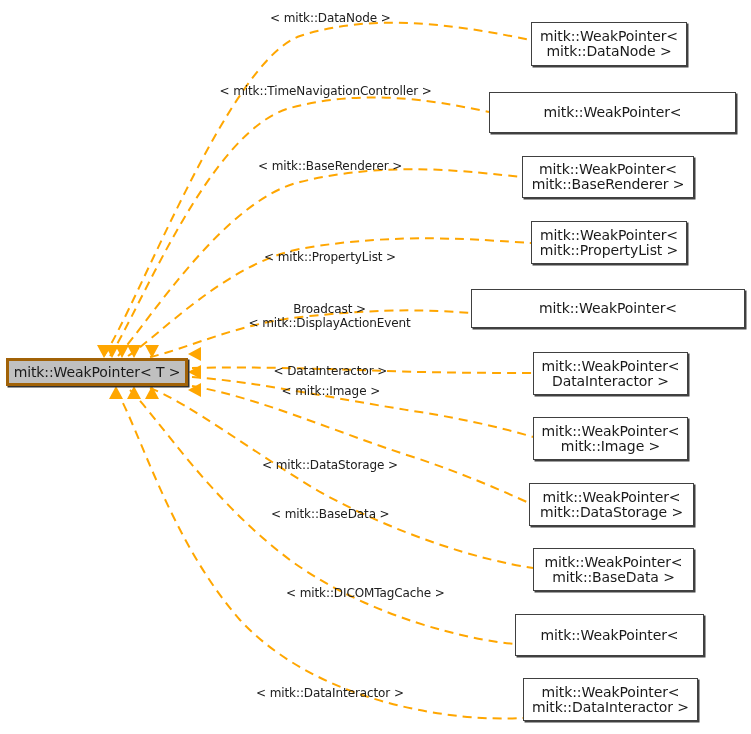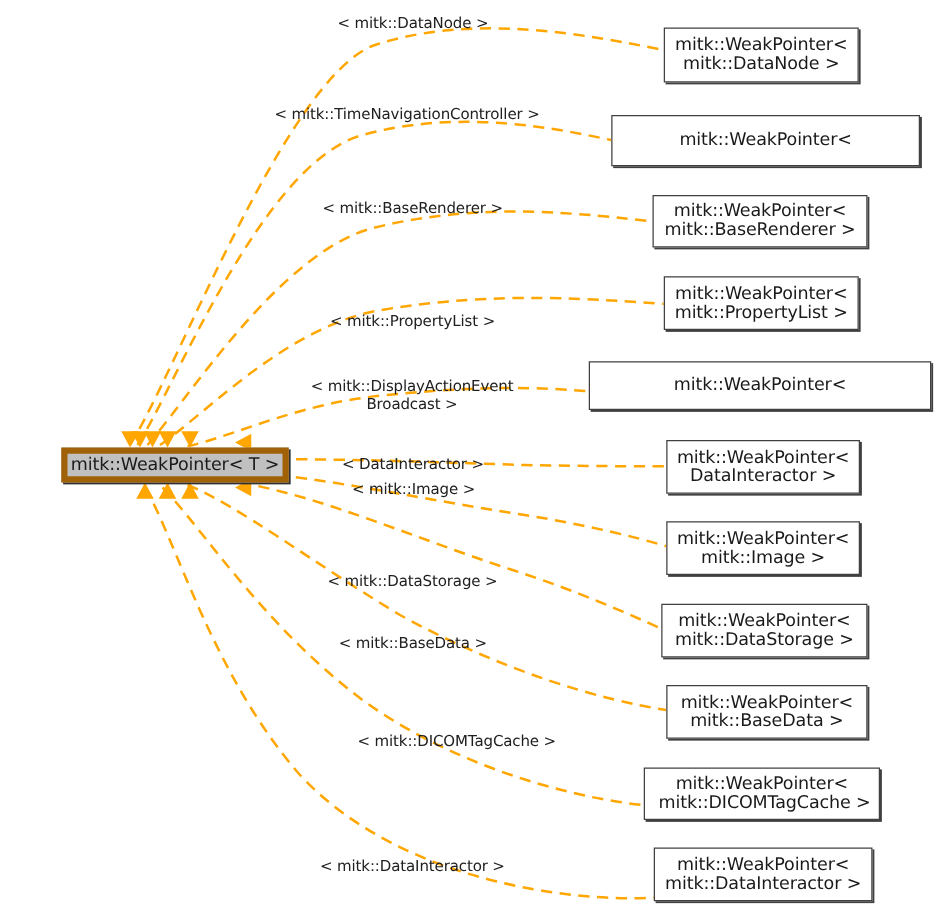--- a/index.html
+++ b/index.html
@@ -23,23 +23,22 @@
     justify-content:center;
     text-align:center;
     color:#1a1a1a;
     font-size:14px;
     line-height:15px;
     letter-spacing:-0.1px;
     white-space:pre;
   }
   .node.root{
     background:#c0c0c0;
-    border:5px solid #a16207;
+    border:3px solid #a16207;
     box-shadow:1.5px 1.5px 0 0 #303030;
-    margin-left:43px;
   }
   .node .txt{display:block;}
 
   
   .elabel{
     position:absolute;
     color:#202020;
     font-size:12px;
     line-height:14px;
     text-align:center;
@@ -88,30 +87,30 @@
   <div id="nodes-host">
       <div class="node" style="left: 531px; top: 22px; width: 156px; height: 44px;"><div><span class="txt">mitk::WeakPointer&lt;</span><span class="txt">mitk::DataNode &gt;</span></div></div>
       <div class="node" style="left: 489px; top: 92px; width: 247px; height: 41px;"><div><span class="txt">mitk::WeakPointer&lt;</span></div></div>
       <div class="node" style="left: 522px; top: 156px; width: 172px; height: 42px;"><div><span class="txt">mitk::WeakPointer&lt;</span><span class="txt">mitk::BaseRenderer &gt;</span></div></div>
       <div class="node" style="left: 531px; top: 221px; width: 156px; height: 43px;"><div><span class="txt">mitk::WeakPointer&lt;</span><span class="txt">mitk::PropertyList &gt;</span></div></div>
       <div class="node" style="left: 471px; top: 289px; width: 274px; height: 39px;"><div><span class="txt">mitk::WeakPointer&lt;</span></div></div>
       <div class="node" style="left: 533px; top: 352px; width: 155px; height: 43px;"><div><span class="txt">mitk::WeakPointer&lt;</span><span class="txt">DataInteractor &gt;</span></div></div>
       <div class="node" style="left: 533px; top: 417px; width: 155px; height: 43px;"><div><span class="txt">mitk::WeakPointer&lt;</span><span class="txt">mitk::Image &gt;</span></div></div>
       <div class="node" style="left: 529px; top: 483px; width: 165px; height: 43px;"><div><span class="txt">mitk::WeakPointer&lt;</span><span class="txt">mitk::DataStorage &gt;</span></div></div>
       <div class="node" style="left: 533px; top: 548px; width: 161px; height: 43px;"><div><span class="txt">mitk::WeakPointer&lt;</span><span class="txt">mitk::BaseData &gt;</span></div></div>
-      <div class="node" style="left: 515px; top: 614px; width: 189px; height: 42px;"><div><span class="txt">mitk::WeakPointer&lt;</span><span class="txt"> mitk::DICOMTagCache &gt;</span></div></div>
+      <div class="node" style="left: 515px; top: 614px; width: 189px; height: 42px;"><div><span class="txt">mitk::WeakPointer&lt;</span></div></div>
       <div class="node" style="left: 523px; top: 678px; width: 175px; height: 43px;"><div><span class="txt">mitk::WeakPointer&lt;</span><span class="txt">mitk::DataInteractor &gt;</span></div></div>
     </div>
 
   <div id="labels-host">
       <div class="elabel" style="left: 270px; top: 11px;"><div>&lt; mitk::DataNode &gt;</div></div>
       <div class="elabel" style="left: 219.5px; top: 84px;"><div>&lt; mitk::TimeNavigationController &gt;</div></div>
       <div class="elabel" style="left: 258px; top: 159px;"><div>&lt; mitk::BaseRenderer &gt;</div></div>
       <div class="elabel" style="left: 264px; top: 236px; margin-top: 14px;"><div>&lt; mitk::PropertyList &gt;</div></div>
-      <div class="elabel" style="left: 248.5px; top: 302px;"><div>&lt; mitk::DisplayActionEvent</div><div>Broadcast &gt;</div></div>
+      <div class="elabel" style="left: 248.5px; top: 302px;"><div>Broadcast &gt;</div><div>&lt; mitk::DisplayActionEvent</div></div>
       <div class="elabel" style="left: 273.5px; top: 364px;"><div>&lt; DataInteractor &gt;</div></div>
       <div class="elabel" style="left: 281.5px; top: 384px;"><div>&lt; mitk::Image &gt;</div></div>
       <div class="elabel" style="left: 262px; top: 458px;"><div>&lt; mitk::DataStorage &gt;</div></div>
       <div class="elabel" style="left: 271px; top: 507px;"><div>&lt; mitk::BaseData &gt;</div></div>
       <div class="elabel" style="left: 250px; top: 586px; margin-left: 36px;"><div>&lt; mitk::DICOMTagCache &gt;</div></div>
       <div class="elabel" style="left: 256px; top: 686px;"><div>&lt; mitk::DataInteractor &gt;</div></div>
     </div>
 
 </div>
 

